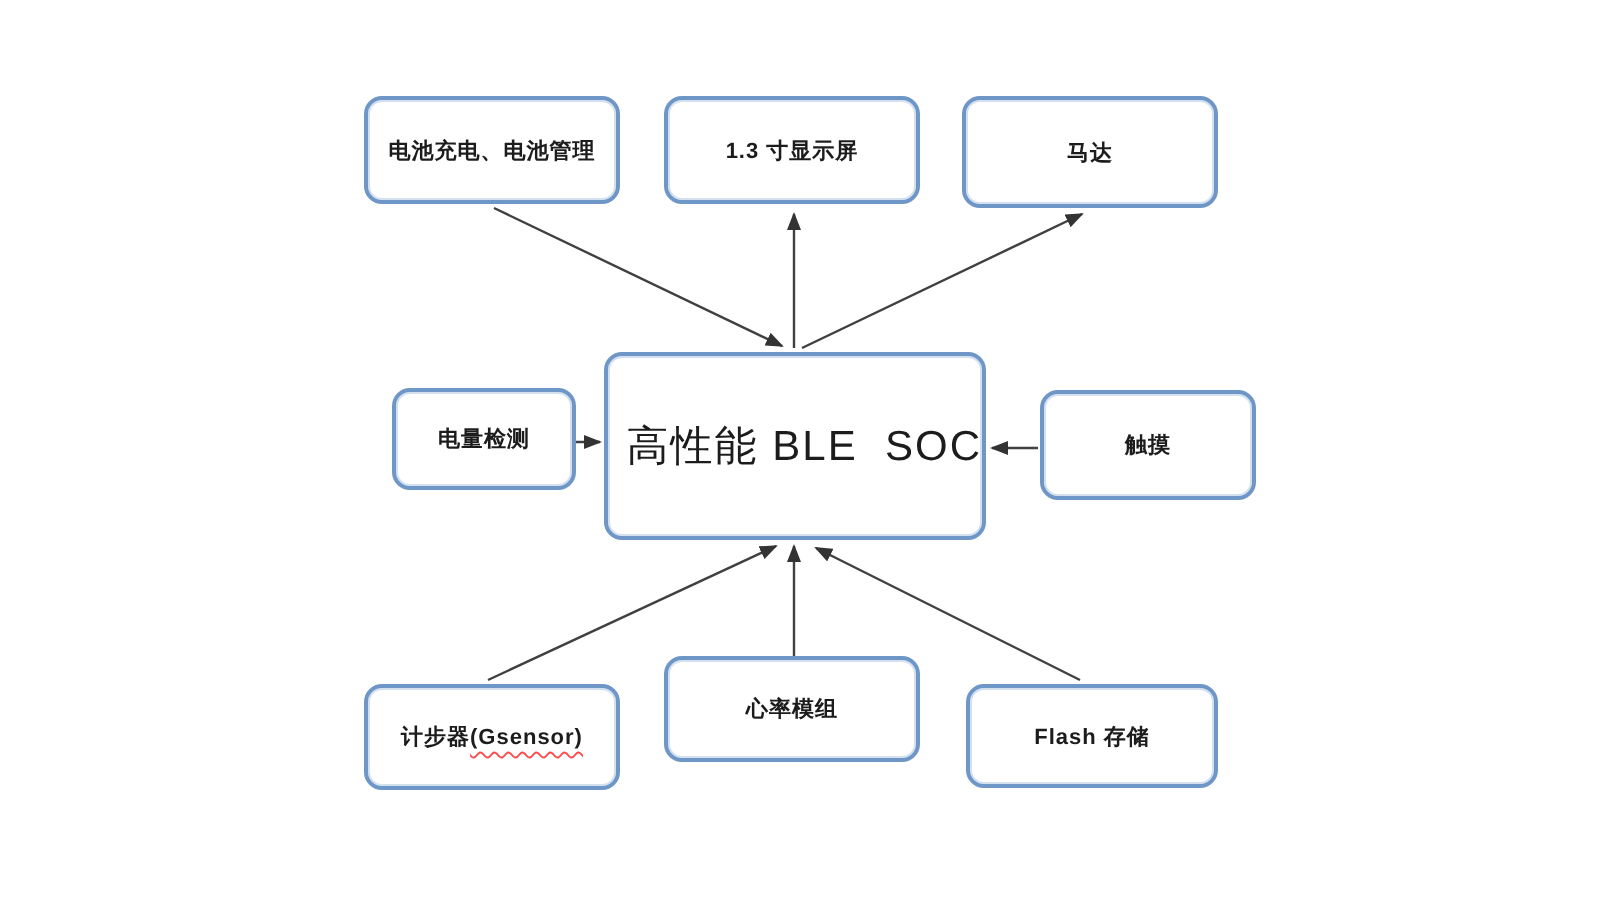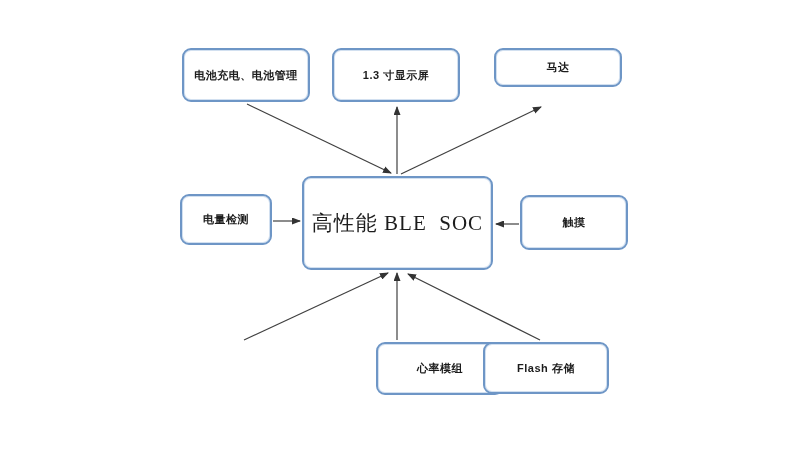--- a/index.html
+++ b/index.html
@@ -26,35 +26,36 @@
     align-items: center;
     justify-content: center;
     text-align: center;
     color: #1c1c1c;
     font-weight: bold;
     font-size: 11px;
     letter-spacing: 0.5px;
     box-shadow: inset 0 0 0 1px rgba(173, 199, 228, 0.55);
   }
   .node.center {
-    font-family: Liberation Serif, serif;
+    font-family: Liberation Sans, sans-serif;
     font-weight: normal;
     font-size: 21px;
     letter-spacing: 1px;
     white-space: pre;
+    justify-content: flex-end;
   }
   
   #node-battery   { left: 182px; top: 48px;  width: 128px; height: 54px; }
   #node-display   { left: 332px; top: 48px;  width: 128px; height: 54px; }
-  #node-motor     { left: 494px; top: 48px;  width: 128px; height: 39px; }
-  #node-power     { left: 180px; top: 194px; width: 92px;  height: 51px; }
+  #node-motor     { left: 481px; top: 48px;  width: 128px; height: 56px; }
+  #node-power     { left: 196px; top: 194px; width: 92px;  height: 51px; }
   #node-soc       { left: 302px; top: 176px; width: 191px; height: 94px; }
   #node-touch     { left: 520px; top: 195px; width: 108px;  height: 55px; }
   #node-pedometer { left: 182px; top: 342px; width: 128px; height: 53px; }
-  #node-heart     { left: 332px; top: 342px; width: 128px; height: 53px; margin-left: 44px; }
+  #node-heart     { left: 332px; top: 328px; width: 128px; height: 53px; }
   #node-flash     { left: 483px; top: 342px; width: 126px; height: 52px; }
 
   .squiggle {
     text-decoration-line: underline;
     text-decoration-style: wavy;
     text-decoration-color: #ff4b4b;
     text-decoration-thickness: 1px;
     text-underline-offset: 3px;
   }
   .edge { stroke: #404040; stroke-width: 1.2; }
@@ -97,20 +98,23 @@
   </div>
 
   <div class="node center" id="node-soc">
     <span>高性能 BLE  SOC</span>
   </div>
 
   <div class="node" id="node-touch">
     <span><span>触摸</span></span>
   </div>
 
+  <div class="node" id="node-pedometer">
+    <span><span>计步器</span><span class="squiggle">(Gsensor)</span></span>
+  </div>
 
   <div class="node" id="node-heart">
     <span>心率模组</span>
   </div>
 
   <div class="node" id="node-flash">
     <span>Flash 存储</span>
   </div>
 
 </div>

